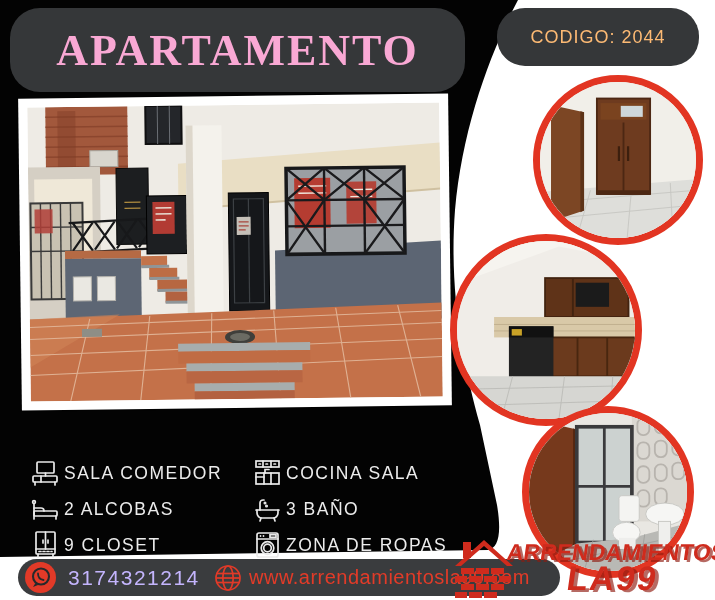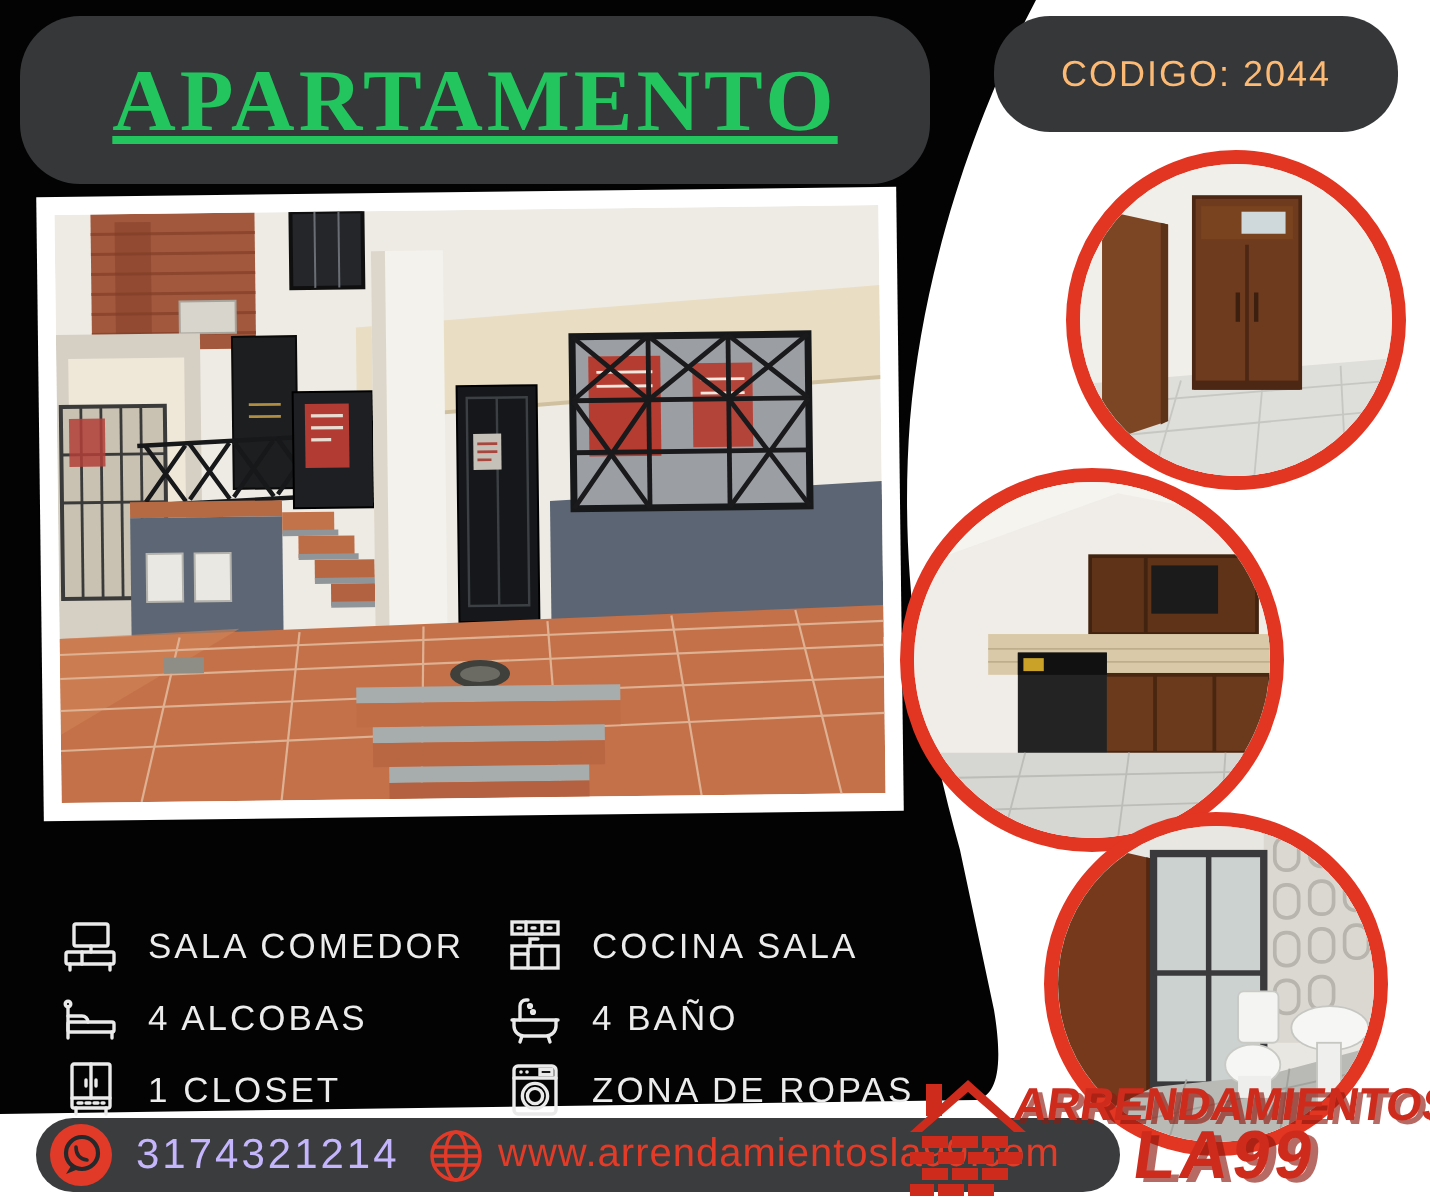--- a/index.html
+++ b/index.html
@@ -9,21 +9,21 @@
   }
   .bg-shape{position:absolute;left:0;top:0;z-index:0;}
   
   .title-box{
     position:absolute;left:10px;top:8px;width:455px;height:84px;
     background:#353739;border-radius:30px;z-index:3;
     display:flex;align-items:center;justify-content:center;
   }
   .title-box span{
     font-family:"Liberation Serif",serif;font-weight:700;font-size:44px;
-    color:#22c55e;letter-spacing:2px;text-decoration:underline;
+    color:#f9a8d4;letter-spacing:2px;
   }
   .code-pill{
     position:absolute;left:497px;top:8px;width:202px;height:58px;
     background:#353739;border-radius:28px;z-index:3;
     display:flex;align-items:center;justify-content:center;
   }
   .code-pill span{color:#fdba74;font-size:18px;letter-spacing:1px;}
   
   .main-photo{
     position:absolute;left:20px;top:96px;width:430px;height:312px;
@@ -46,21 +46,21 @@
     background:#3a3c3e;border-radius:19px;z-index:3;
     display:flex;align-items:center;justify-content:center;
   }
   .location-pill span{
     color:#cf4137;font-weight:700;font-size:26px;letter-spacing:5px;
   }
   
   .features{position:absolute;left:30px;top:455px;width:445px;z-index:3;}
   .feat{display:flex;align-items:center;height:36px;}
   .feat-label{
-    color:#ececec;font-size:17.5px;letter-spacing:1.5px;margin-left:14px;
+    color:#ececec;font-size:17.5px;letter-spacing:1.5px;margin-left:4px;
     white-space:nowrap;
   }
   .feat svg{flex:0 0 auto;}
   .fcol{position:absolute;top:0;}
   .fcol.left{left:0;}
   .fcol.right{left:222px;}
   
   .contact-pill{
     position:absolute;left:18px;top:559px;width:542px;height:37px;
     background:#3a3c3e;border-radius:19px;z-index:5;
@@ -331,34 +331,34 @@
         <span class="feat-label">SALA COMEDOR</span>
       </div>
       <div class="feat">
         <svg width="30" height="30" viewBox="0 0 30 30" fill="none" stroke="#eaeaea" stroke-width="1.7" stroke-linecap="round">
           <circle cx="4" cy="8" r="1.4"></circle>
             <line x1="4" y1="10" x2="4" y2="25"></line>
           <path d="M4 14 h7 a3 3 0 0 1 3 3"></path>
           <rect x="4" y="17" width="23" height="5" rx="1"></rect>
           <line x1="26" y1="22" x2="26" y2="25"></line>
         </svg>
-        <span class="feat-label">4 ALCOBAS</span>
+        <span class="feat-label">2 ALCOBAS</span>
       </div>
       <div class="feat">
         <svg width="30" height="30" viewBox="0 0 30 30" fill="none" stroke="#eaeaea" stroke-width="1.7" stroke-linecap="round">
           <rect x="6" y="2" width="19" height="22" rx="1"></rect>
             <line x1="15.5" y1="2" x2="15.5" y2="19"></line>
           <line x1="6" y1="19" x2="25" y2="19"></line>
           <line x1="13" y1="10" x2="13" y2="13"></line>
             <line x1="18" y1="10" x2="18" y2="13"></line>
           <line x1="9" y1="21.5" x2="22" y2="21.5" stroke-dasharray="2 2"></line>
           <line x1="8" y1="24" x2="8" y2="27"></line>
             <line x1="23" y1="24" x2="23" y2="27"></line>
         </svg>
-        <span class="feat-label">1 CLOSET</span>
+        <span class="feat-label">9 CLOSET</span>
       </div>
     </div>
     <div class="fcol right">
       <div class="feat">
         <svg width="30" height="30" viewBox="0 0 30 30" fill="none" stroke="#eaeaea" stroke-width="1.7" stroke-linecap="round">
           <rect x="4" y="3" width="23" height="6"></rect>
             <line x1="11" y1="3" x2="11" y2="9"></line>
             <line x1="19" y1="3" x2="19" y2="9"></line>
           <line x1="7" y1="6" x2="8.5" y2="6"></line>
             <line x1="14" y1="6" x2="15.5" y2="6"></line>
@@ -374,21 +374,21 @@
       <div class="feat">
         <svg width="30" height="30" viewBox="0 0 30 30" fill="none" stroke="#eaeaea" stroke-width="1.7" stroke-linecap="round">
           <path d="M8 16 V9 a3 3 0 0 1 3-3 h1"></path>
           <circle cx="13" cy="9" r=".7"></circle>
             <circle cx="14.5" cy="12" r=".7"></circle>
           <line x1="4" y1="16" x2="27" y2="16"></line>
           <path d="M5 16 v3 a5 5 0 0 0 5 5 h11 a5 5 0 0 0 5-5 v-3"></path>
           <line x1="9" y1="24" x2="8" y2="27"></line>
             <line x1="22" y1="24" x2="23" y2="27"></line>
         </svg>
-        <span class="feat-label">4 BAÑO</span>
+        <span class="feat-label">3 BAÑO</span>
       </div>
       <div class="feat">
         <svg width="30" height="30" viewBox="0 0 30 30" fill="none" stroke="#eaeaea" stroke-width="1.7" stroke-linecap="round">
           <rect x="5" y="3" width="21" height="24" rx="2"></rect>
             <line x1="5" y1="9" x2="26" y2="9"></line>
           <circle cx="8.5" cy="6" r=".9" fill="#eaeaea" stroke="none"></circle>
             <circle cx="11.5" cy="6" r=".9" fill="#eaeaea" stroke="none"></circle>
           <rect x="18" y="4.7" width="6" height="2.6"></rect>
           <circle cx="15.5" cy="18" r="6.3"></circle>
             <circle cx="15.5" cy="18" r="3.8"></circle>

